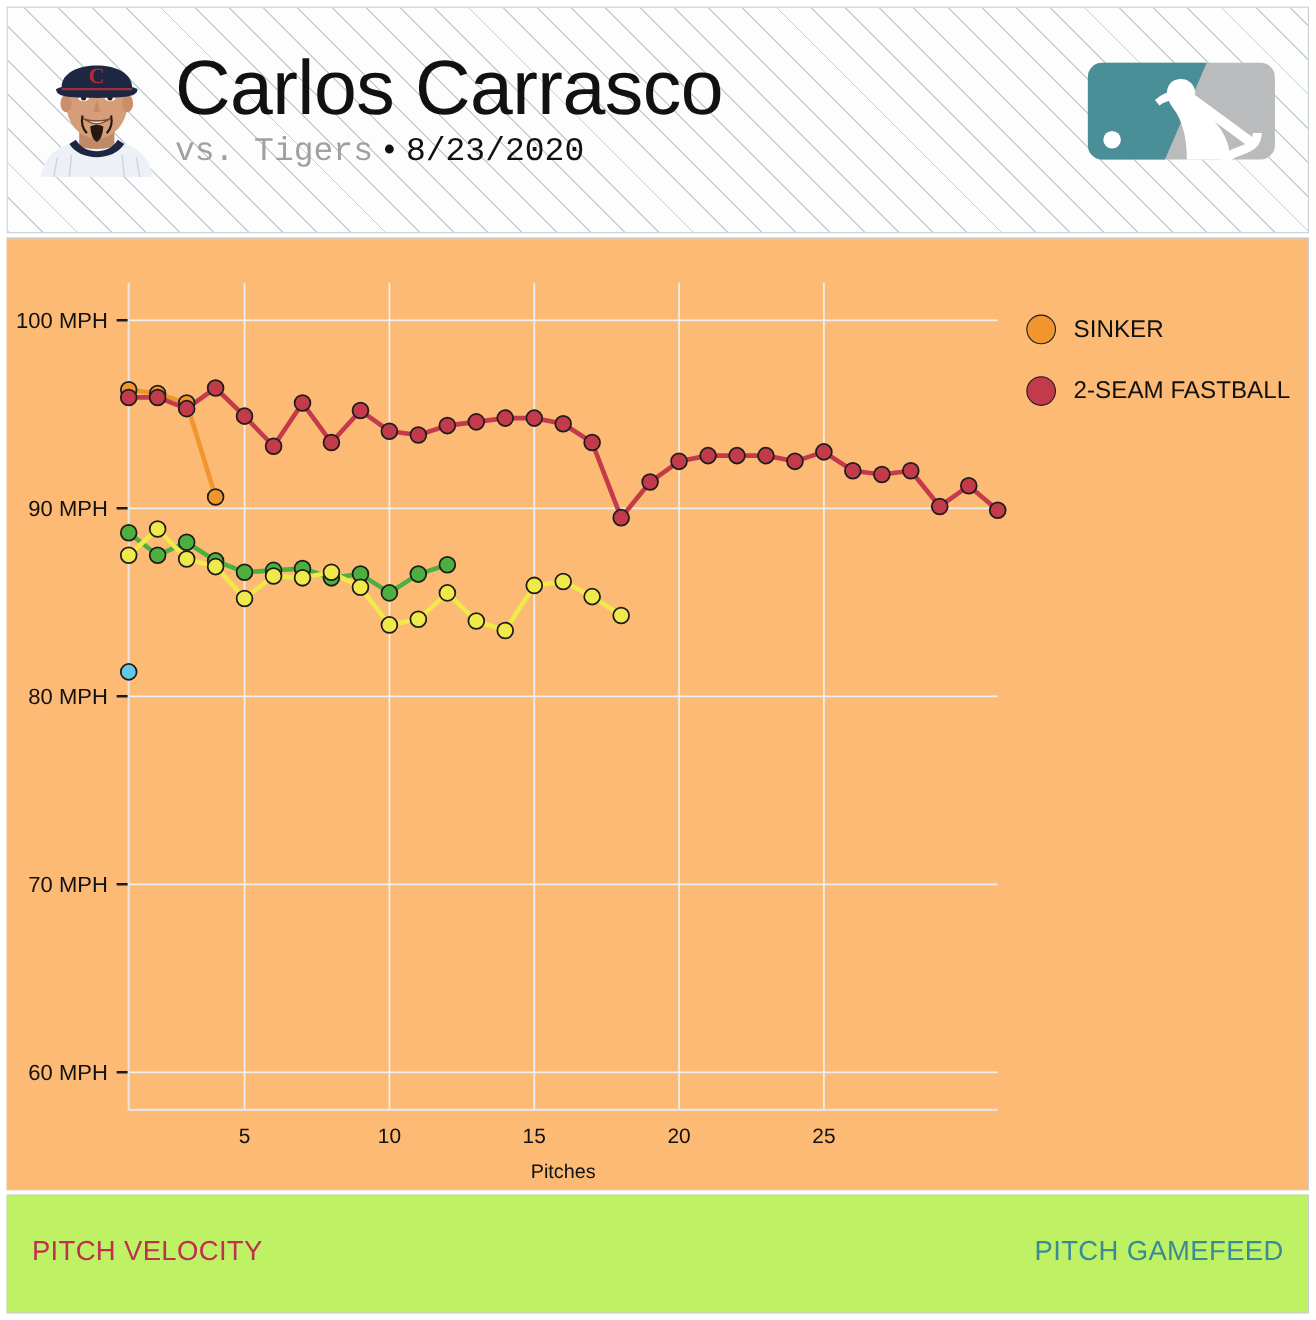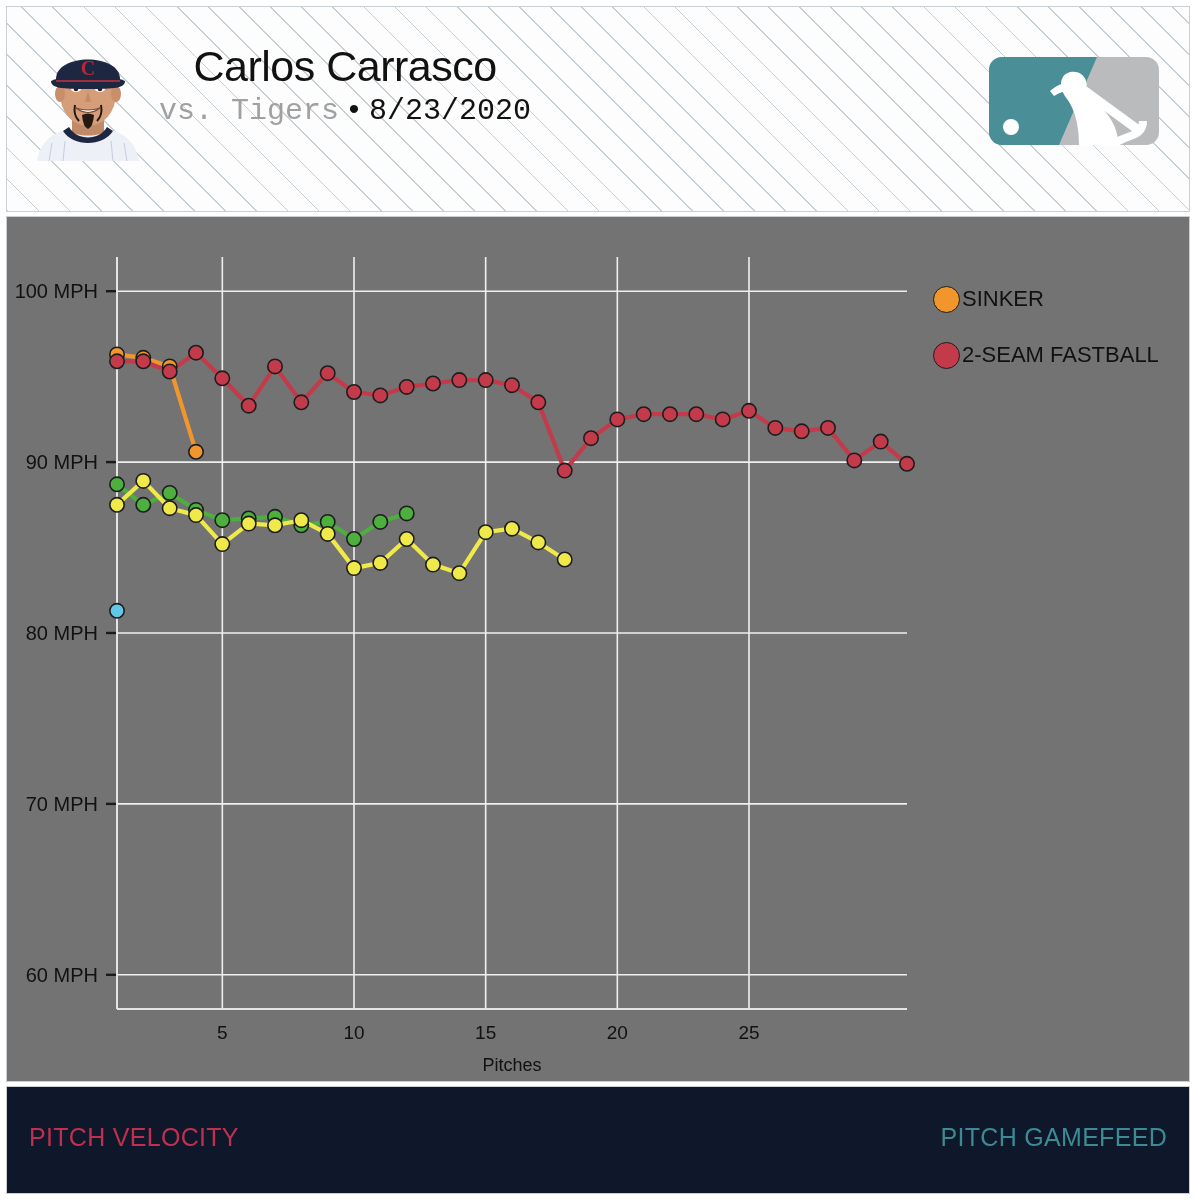--- a/index.html
+++ b/index.html
@@ -45,21 +45,21 @@
     top: 24px;
     width: 118px;
     height: 130px;
   }
   .title-block {
     position: absolute;
     left: 152px;
     top: 38px;
   }
   .player-name {
-    font-size: 43px;
+    font-size: 70px;
     font-weight: 400;
     color: #111111;
     line-height: 1.0;
     letter-spacing: -0.5px;
     white-space: nowrap;
     text-align: center;
   }
   .matchup {
     margin-top: 8px;
     font-family: "Liberation Mono", monospace;
@@ -80,21 +80,21 @@
 
   
   .chart-panel {
     position: absolute;
     left: 6px;
     top: 216px;
     width: 1184px;
     height: 866px;
     box-sizing: border-box;
     border: 1px solid #c9cfd3;
-    background: #737373;
+    background: #fdba74;
     overflow: hidden;
   }
   .plot-svg {
     position: absolute;
     left: 0;
     top: 0;
   }
   .ylabel-text {
     font-size: 20px;
     fill: #111111;
@@ -125,36 +125,36 @@
   }
   .legend-swatch {
     width: 27px;
     height: 27px;
     border-radius: 50%;
     border: 1.5px solid #1d1d1d;
     box-sizing: border-box;
     flex: 0 0 auto;
   }
   .legend-label {
-    margin-left: 2px;
+    margin-left: 16px;
     font-size: 22px;
     color: #111111;
     white-space: nowrap;
   }
 
   
   .footer {
     position: absolute;
     left: 6px;
     top: 1086px;
     width: 1184px;
     height: 108px;
     box-sizing: border-box;
     border: 1px solid #c9cfd3;
-    background: #0f172a;
+    background: #bef264;
   }
   .footer-left {
     position: absolute;
     left: 22px;
     top: 36px;
     font-size: 25px;
     letter-spacing: 0.3px;
     color: #bf3050;
   }
   .footer-right {

